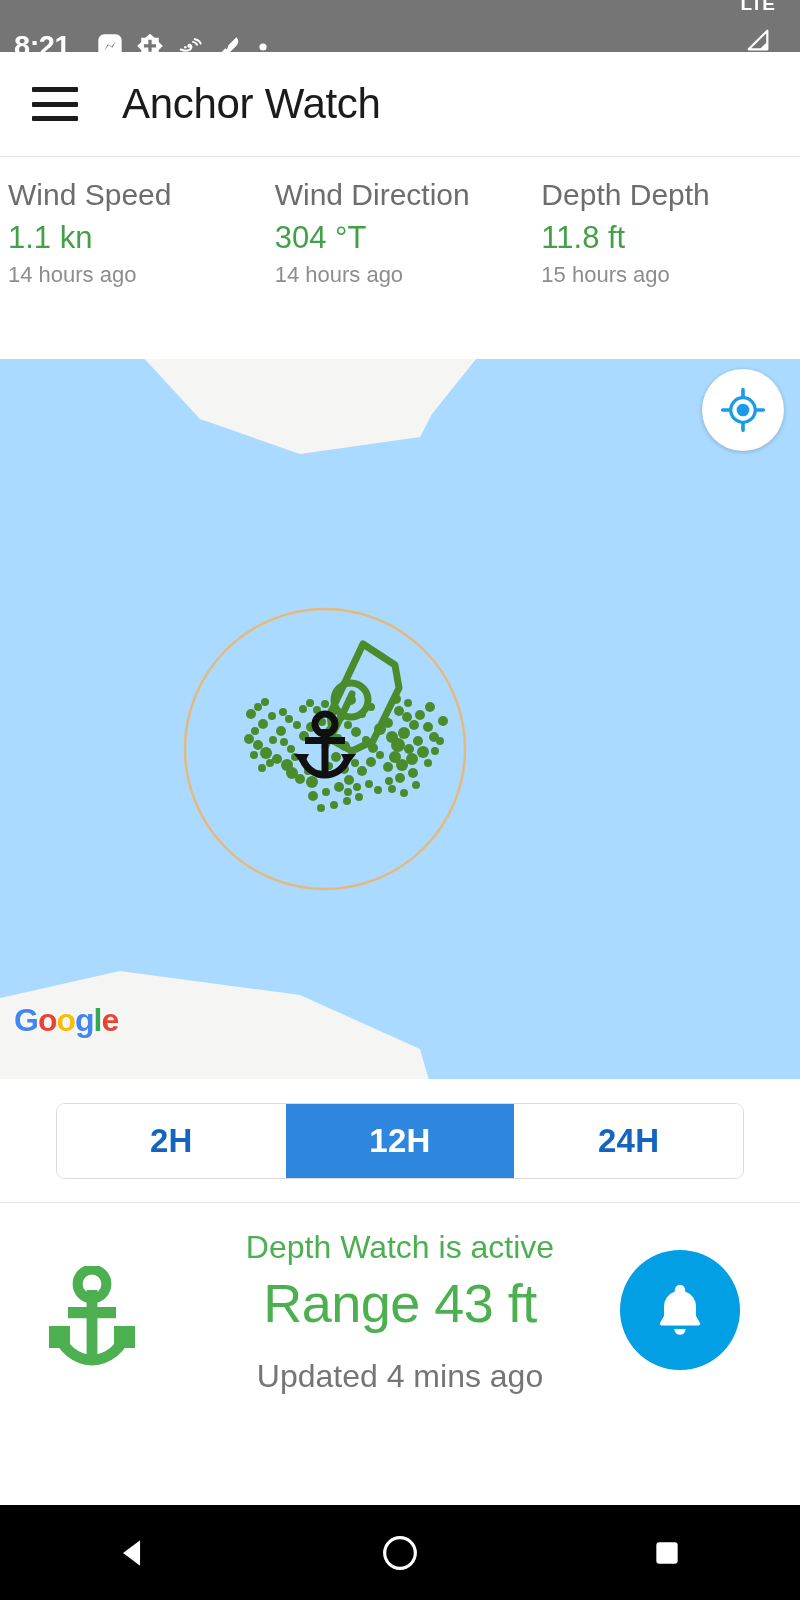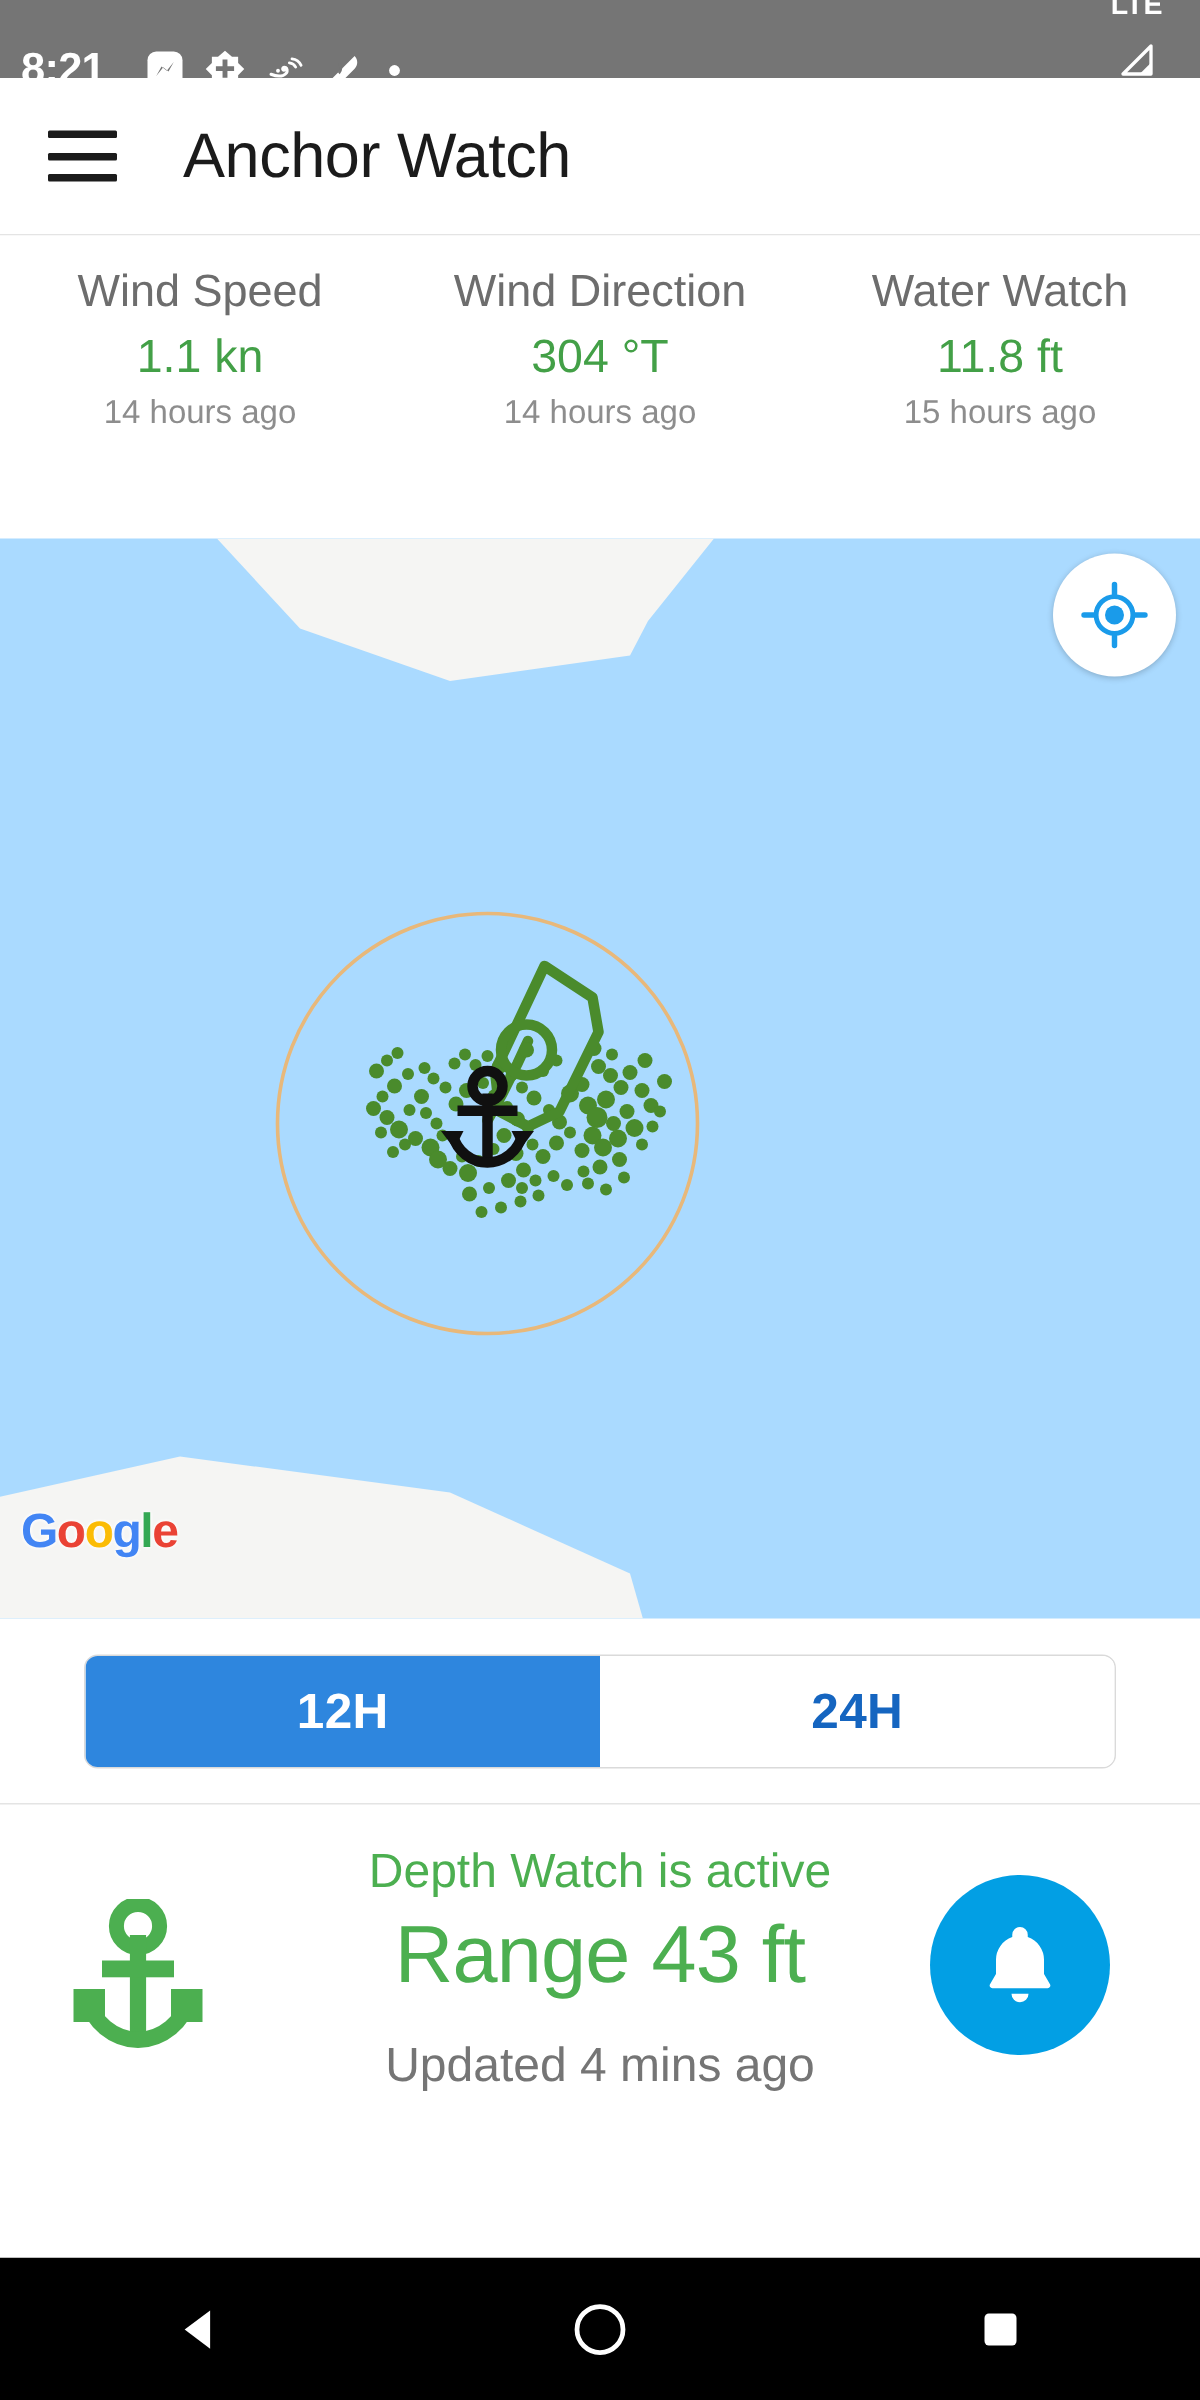--- a/index.html
+++ b/index.html
@@ -29,21 +29,21 @@
     border-bottom:1px solid #e4e4e4;
   }
   .hamburger { width:46px; height:34px; display:flex; flex-direction:column; justify-content:space-between; cursor:pointer; }
   .hamburger span { display:block; height:5px; background:#1b1b1b; border-radius:1px; }
   .appbar-title { font-size:42px; color:#1b1b1b; margin-left:44px; letter-spacing:-0.3px; }
 
   
   .stats {
     flex:0 0 202px; background:#ffffff; display:flex; padding-top:18px;
   }
-  .stat { flex:1; text-align:center; padding:0 19px; }
+  .stat { flex:1; text-align:left; padding:0 8px; }
   .stat-label { font-size:30px; color:#6d6d6d; line-height:1.32; }
   .stat-value { font-size:31px; color:#43a047; line-height:1.35; margin-top:2px; }
   .stat-time { font-size:22px; color:#8d8d8d; line-height:1.4; margin-top:2px; }
 
   
   .map { position:relative; flex:0 0 720px; background:#aadaff; overflow:hidden; }
   .map svg.mapcanvas { position:absolute; inset:0; width:800px; height:720px; display:block; }
   .locbtn {
     position:absolute; top:10px; right:16px; width:82px; height:82px; border-radius:50%;
     background:#ffffff; box-shadow:0 1px 4px rgba(0,0,0,0.22);
@@ -173,21 +173,21 @@
       <div class="stat-label">Wind Speed</div>
       <div class="stat-value">1.1 kn</div>
       <div class="stat-time">14 hours ago</div>
     </div>
     <div class="stat">
       <div class="stat-label">Wind Direction</div>
       <div class="stat-value">304 °T</div>
       <div class="stat-time">14 hours ago</div>
     </div>
     <div class="stat">
-      <div class="stat-label">Water Watch</div>
+      <div class="stat-label">Depth Depth</div>
       <div class="stat-value">11.8 ft</div>
       <div class="stat-time">15 hours ago</div>
     </div>
   </div>
 
   <div class="map">
     <svg class="mapcanvas" viewBox="0 0 800 720">
 
       <path d="M140,-5 L480,-5 L432,55 L420,78 L300,95 L200,60 Z" fill="#F5F5F3"></path>
 
@@ -320,20 +320,21 @@
           <path d="M12 1.4v3.6M12 19v3.6M1.4 12h3.6M19 12h3.6" stroke="#1A9BEA" stroke-width="1.9" stroke-linecap="round"></path>
         </svg>
       </span>
     </div>
 
     <div class="gbrand"><span class="gb">G</span><span class="gr">o</span><span class="gy">o</span><span class="gb">g</span><span class="gg">l</span><span class="gr">e</span></div>
   </div>
 
   <div class="rangebar">
     <div class="segmented">
+      <div class="seg">2H</div>
       <div class="seg active">12H</div>
       <div class="seg">24H</div>
     </div>
   </div>
 
   <div class="bottompanel">
     <div class="bp-status">Depth Watch is active</div>
     <div class="bp-mid">
       <span class="bp-anchor ic">
         <svg width="96" height="104" viewBox="0 0 48 52">

